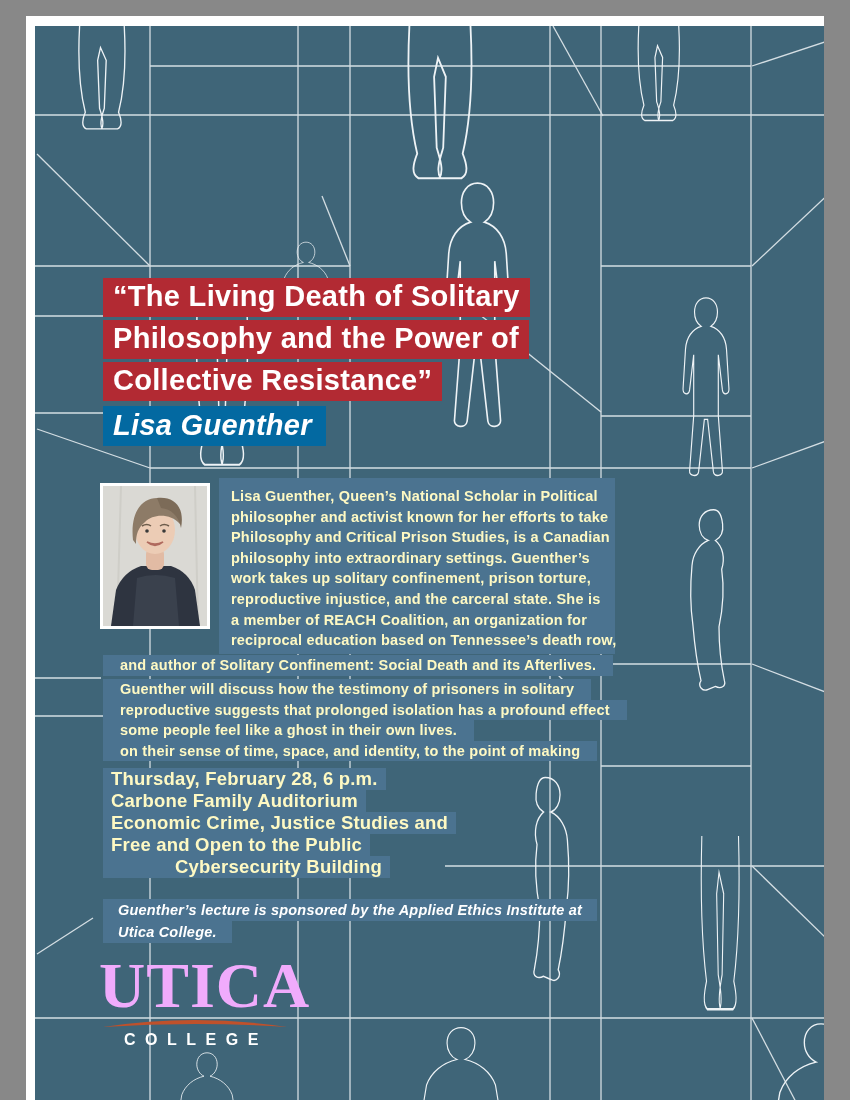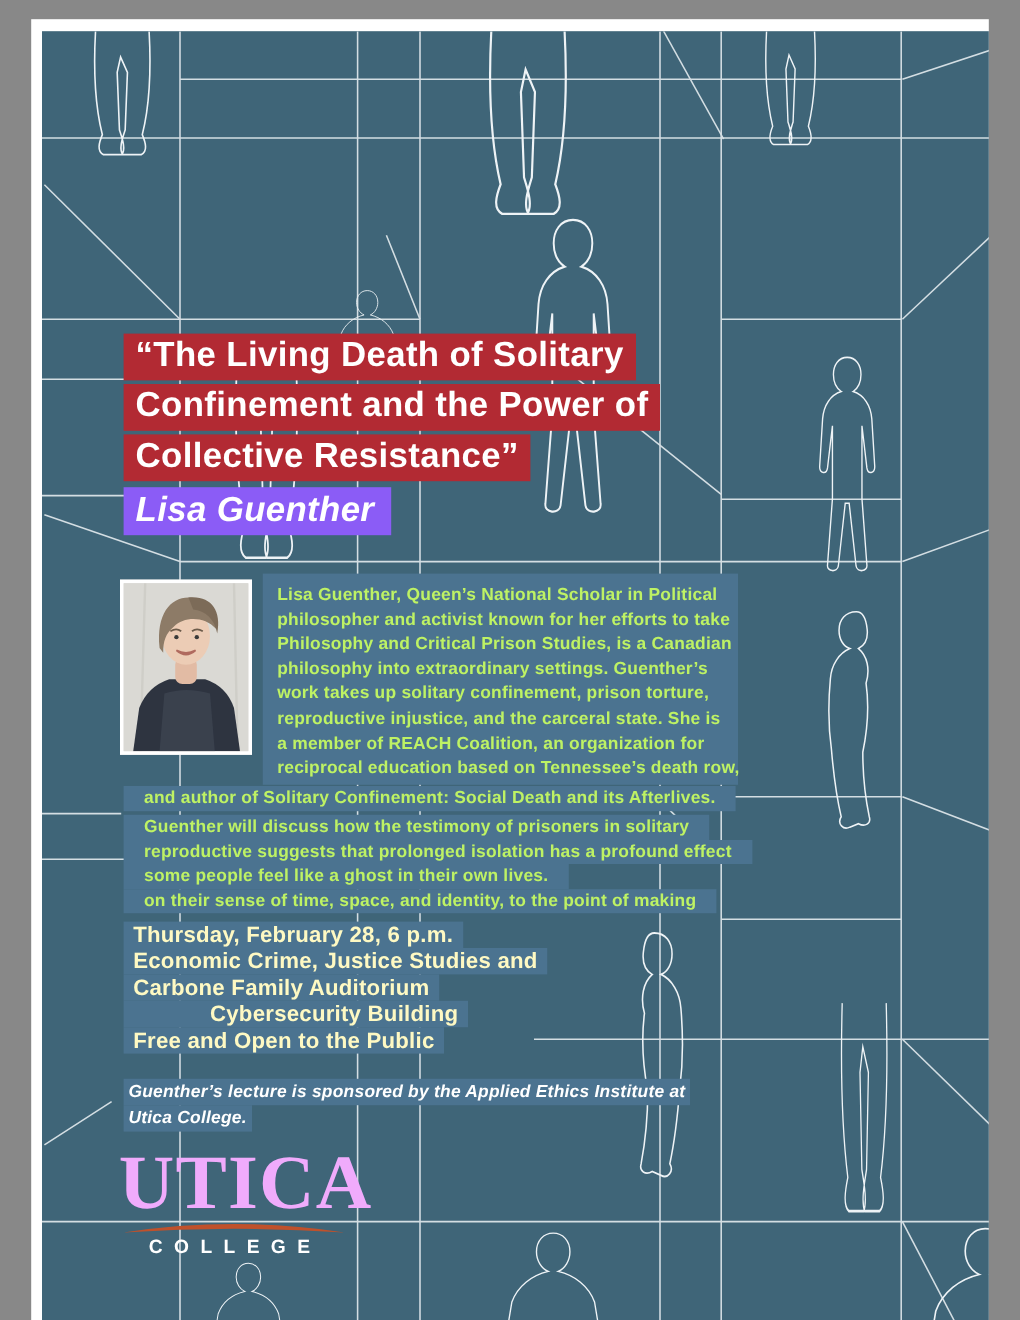--- a/index.html
+++ b/index.html
@@ -19,54 +19,54 @@
   
   .title-block{left:68px; top:252px;}
   .title-line{
     display:table; background:#b22a33; color:#ffffff;
     font-weight:700; font-size:29px; line-height:37px;
     letter-spacing:.3px; padding:0 10px 2px 10px; margin-bottom:3px;
     white-space:nowrap;
   }
   .speaker-block{left:68px; top:380px;}
   .speaker-line{
-    display:table; background:#8b5cf6; color:#ffffff;
+    display:table; background:#0369a1; color:#ffffff;
     font-style:italic; font-weight:700; font-size:29px; line-height:38px;
     letter-spacing:.3px; padding:0 14px 2px 10px; white-space:nowrap;
   }
 
   
   .photo-frame{
     left:65px; top:457px; width:110px; height:146px;
     border:3px solid #ffffff; box-sizing:border-box; background:#d9d8d3;
   }
   .photo-frame svg{display:block; width:104px; height:140px;}
   .bio-box{
     left:184px; top:452px; width:396px; height:176px;
     background:#4b7390; padding:8px 0 0 12px; box-sizing:border-box;
   }
   .body-line{
-    display:table; color:#bef264; font-weight:700; font-size:14.5px;
+    display:table; color:#fef9c3; font-weight:700; font-size:14.5px;
     line-height:20.6px; letter-spacing:.2px; white-space:nowrap;
   }
   .loose .body-line{background:#4b7390; padding:0 17px;}
   .bio-closing{left:68px; top:629px;}
   .abstract-block{left:68px; top:653px;}
   .details-block{left:68px; top:742px;}
   .detail-line{
     display:table; background:#4b7390; color:#fef9c3; font-weight:700;
     font-size:18.5px; line-height:22px; letter-spacing:.2px;
     padding:0 8px; white-space:nowrap;
   }
   .detail-indent{padding-left:72px;}
   .sponsor-block{left:68px; top:873px;}
   .sponsor-line{
     display:table; background:#4b7390; color:#fff; font-weight:700;
     font-style:italic; font-size:14.5px; line-height:22px;
-    letter-spacing:.2px; padding:0 4px; white-space:nowrap;
+    letter-spacing:.2px; padding:0 15px; white-space:nowrap;
   }
 
   
   .logo-word{
     left:64px; top:928px; color:#f0abfc;
     font-family:"Liberation Serif", serif; font-weight:700;
     font-size:64px; line-height:64px; letter-spacing:1px;
   }
   .logo-swoosh{left:64px; top:989px; width:192px; height:14px;}
   .logo-sub{
@@ -139,21 +139,21 @@
         <use href="#fig-side" transform="translate(560,745) scale(-0.92,1.08)"></use>
         <use href="#fig-legs" transform="translate(645,810) scale(0.78,1.65)"></use>
         <use href="#fig-bust" transform="translate(385,995) scale(0.82)"></use>
         <use href="#fig-bust" transform="translate(737,990) scale(0.98)"></use>
         <use href="#fig-bust" transform="translate(142,1022) scale(0.6)"></use>
       </g>
     </svg>
 
     <div class="abs title-block">
       <span class="title-line">“The Living Death of Solitary</span>
-      <span class="title-line">Confinement and the Power of</span>
+      <span class="title-line">Philosophy and the Power of</span>
       <span class="title-line">Collective Resistance”</span>
     </div>
 
     <div class="abs speaker-block">
       <span class="speaker-line">Lisa Guenther</span>
     </div>
 
     <div class="abs photo-frame">
       <svg viewBox="0 0 104 140" aria-hidden="true">
         <rect x="0" y="0" width="104" height="140" fill="#dad9d4"></rect>
@@ -189,24 +189,24 @@
 
     <div class="abs abstract-block loose">
       <span class="body-line">Guenther will discuss how the testimony of prisoners in solitary</span>
       <span class="body-line">reproductive suggests that prolonged isolation has a profound effect</span>
       <span class="body-line">some people feel like a ghost in their own lives.</span>
       <span class="body-line">on their sense of time, space, and identity, to the point of making</span>
     </div>
 
     <div class="abs details-block">
       <span class="detail-line">Thursday, February 28, 6 p.m.</span>
+      <span class="detail-line">Carbone Family Auditorium</span>
       <span class="detail-line">Economic Crime, Justice Studies and</span>
-      <span class="detail-line">Carbone Family Auditorium</span>
+      <span class="detail-line">Free and Open to the Public</span>
       <span class="detail-line detail-indent">Cybersecurity Building</span>
-      <span class="detail-line">Free and Open to the Public</span>
     </div>
 
     <div class="abs sponsor-block">
       <span class="sponsor-line">Guenther’s lecture is sponsored by the Applied Ethics Institute at</span>
       <span class="sponsor-line">Utica College.</span>
     </div>
 
     <div class="abs logo-word">UTICA</div>
     <svg class="abs logo-swoosh" viewBox="0 0 192 14" aria-hidden="true">
       <path d="M4,12 Q96,-2 188,12 Q96,6 4,12 Z" fill="#c0512b"></path>

